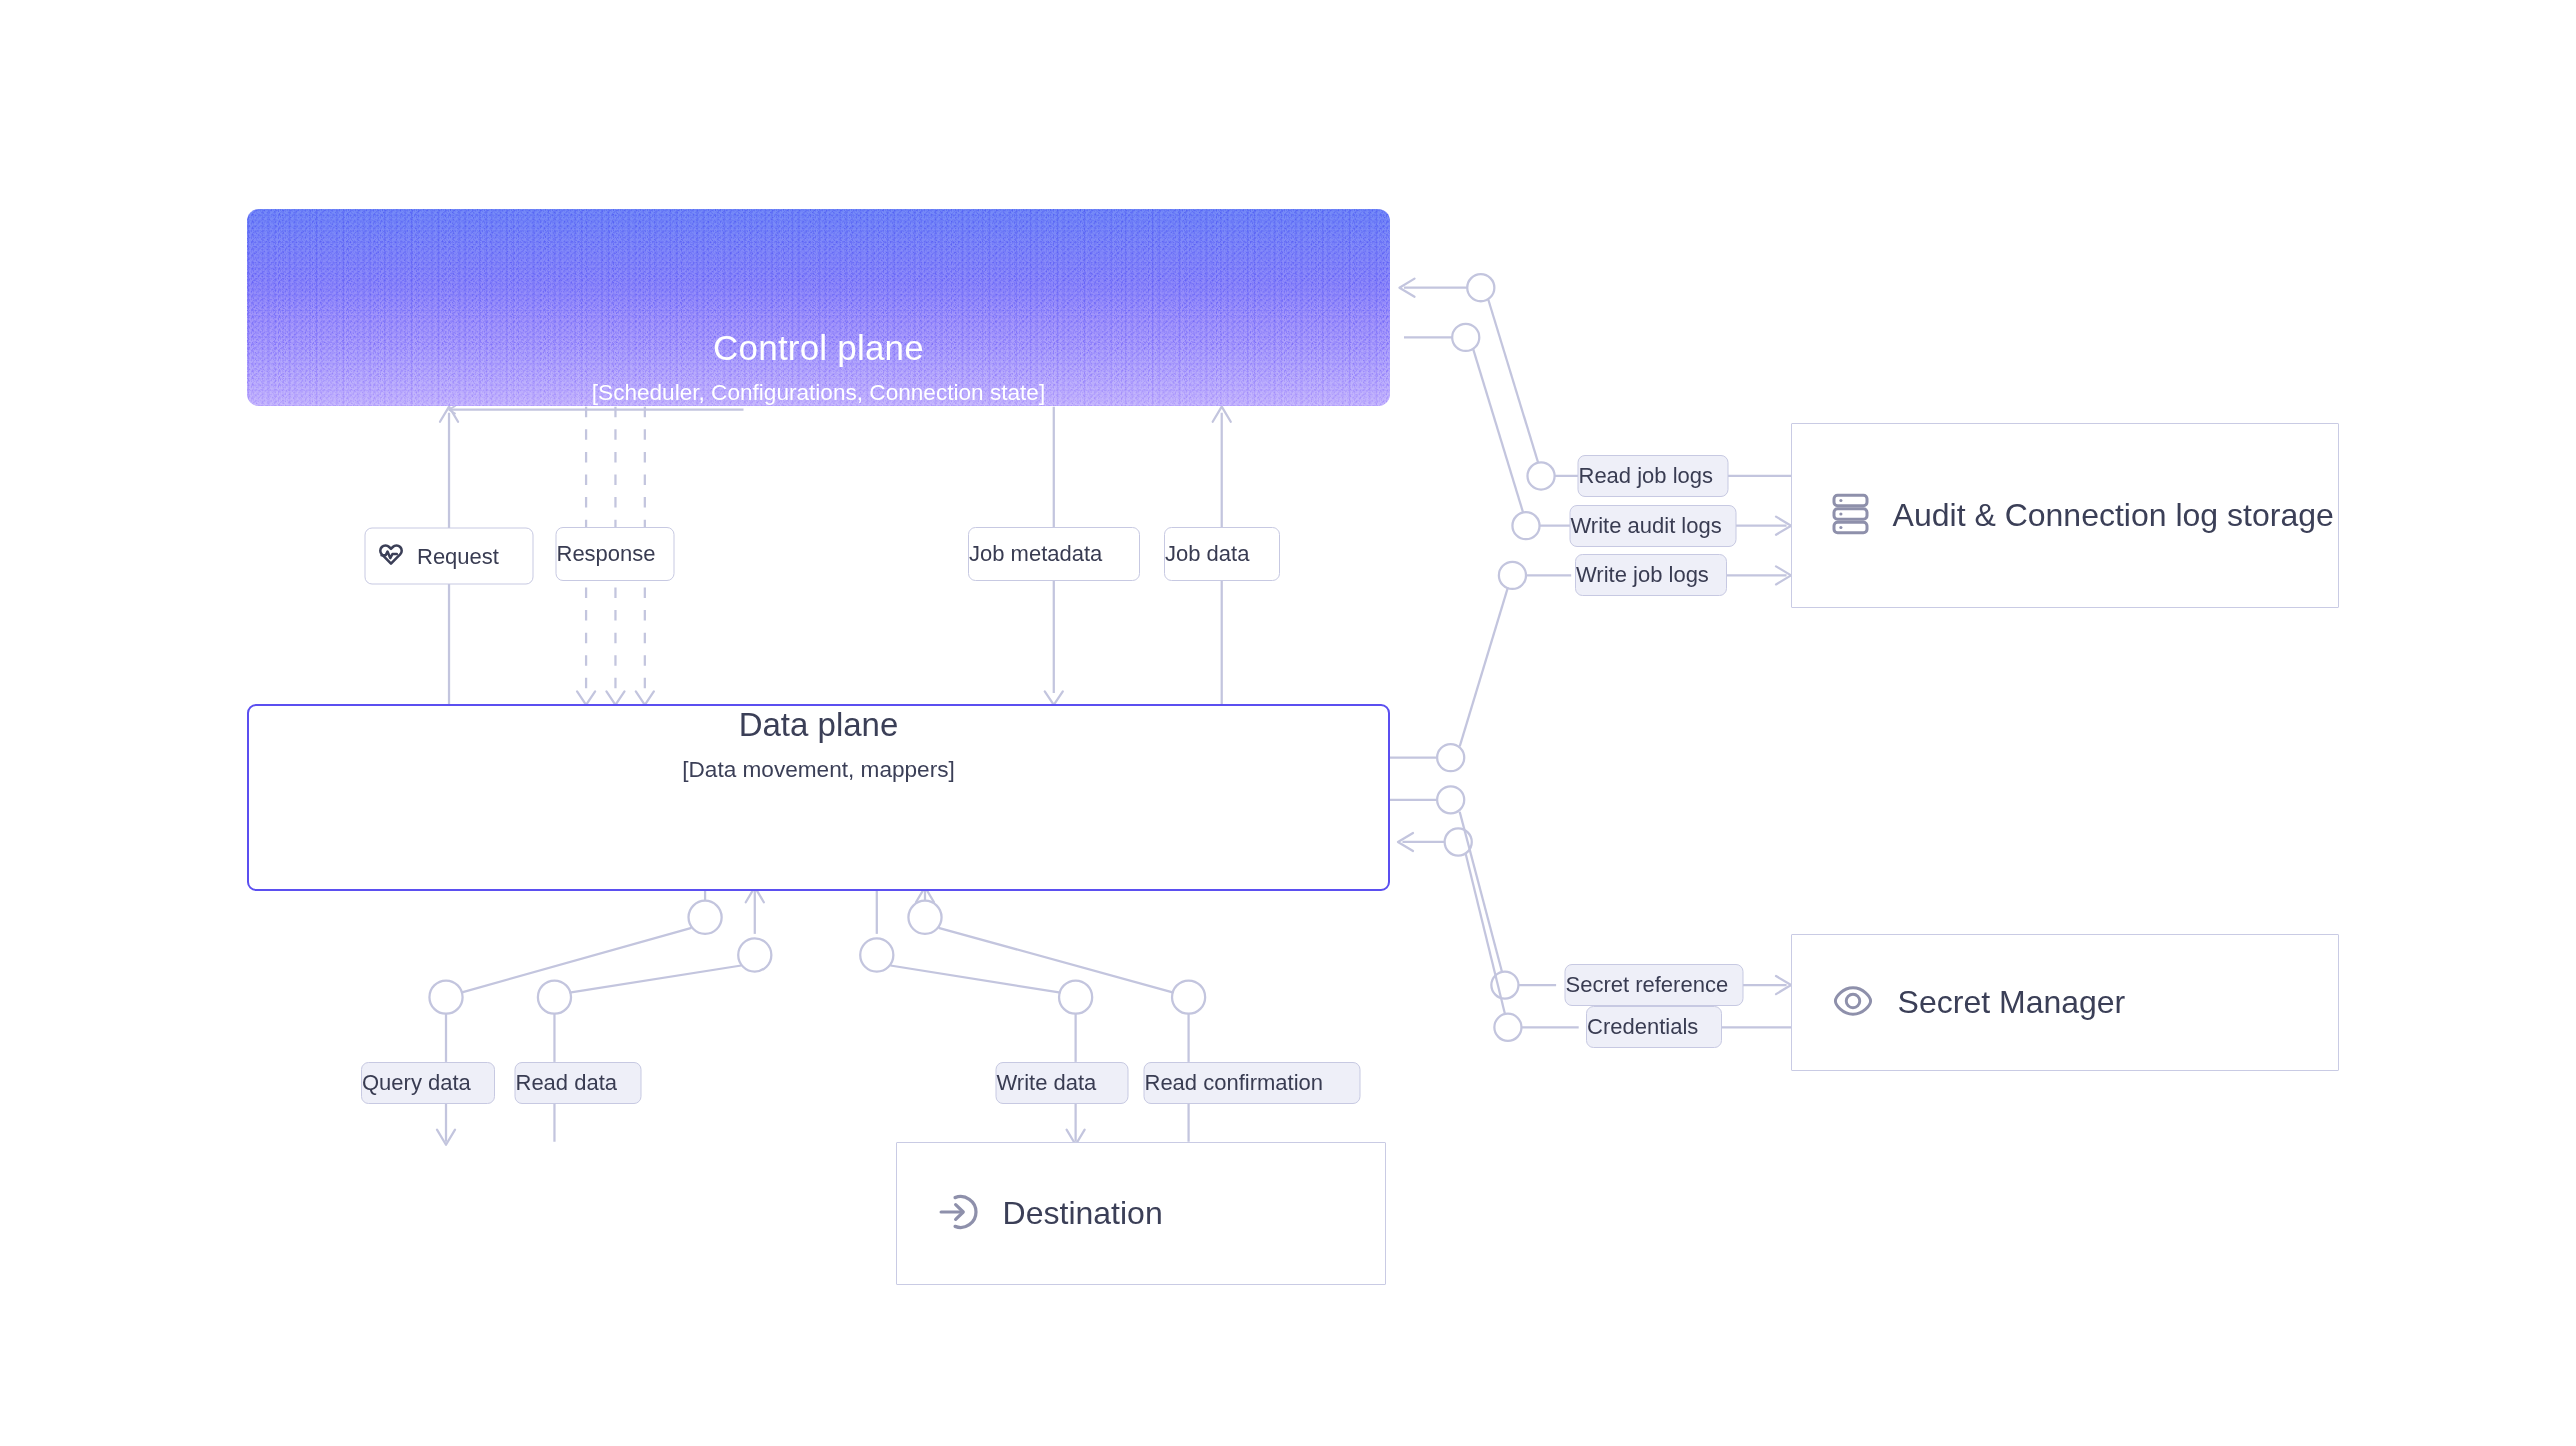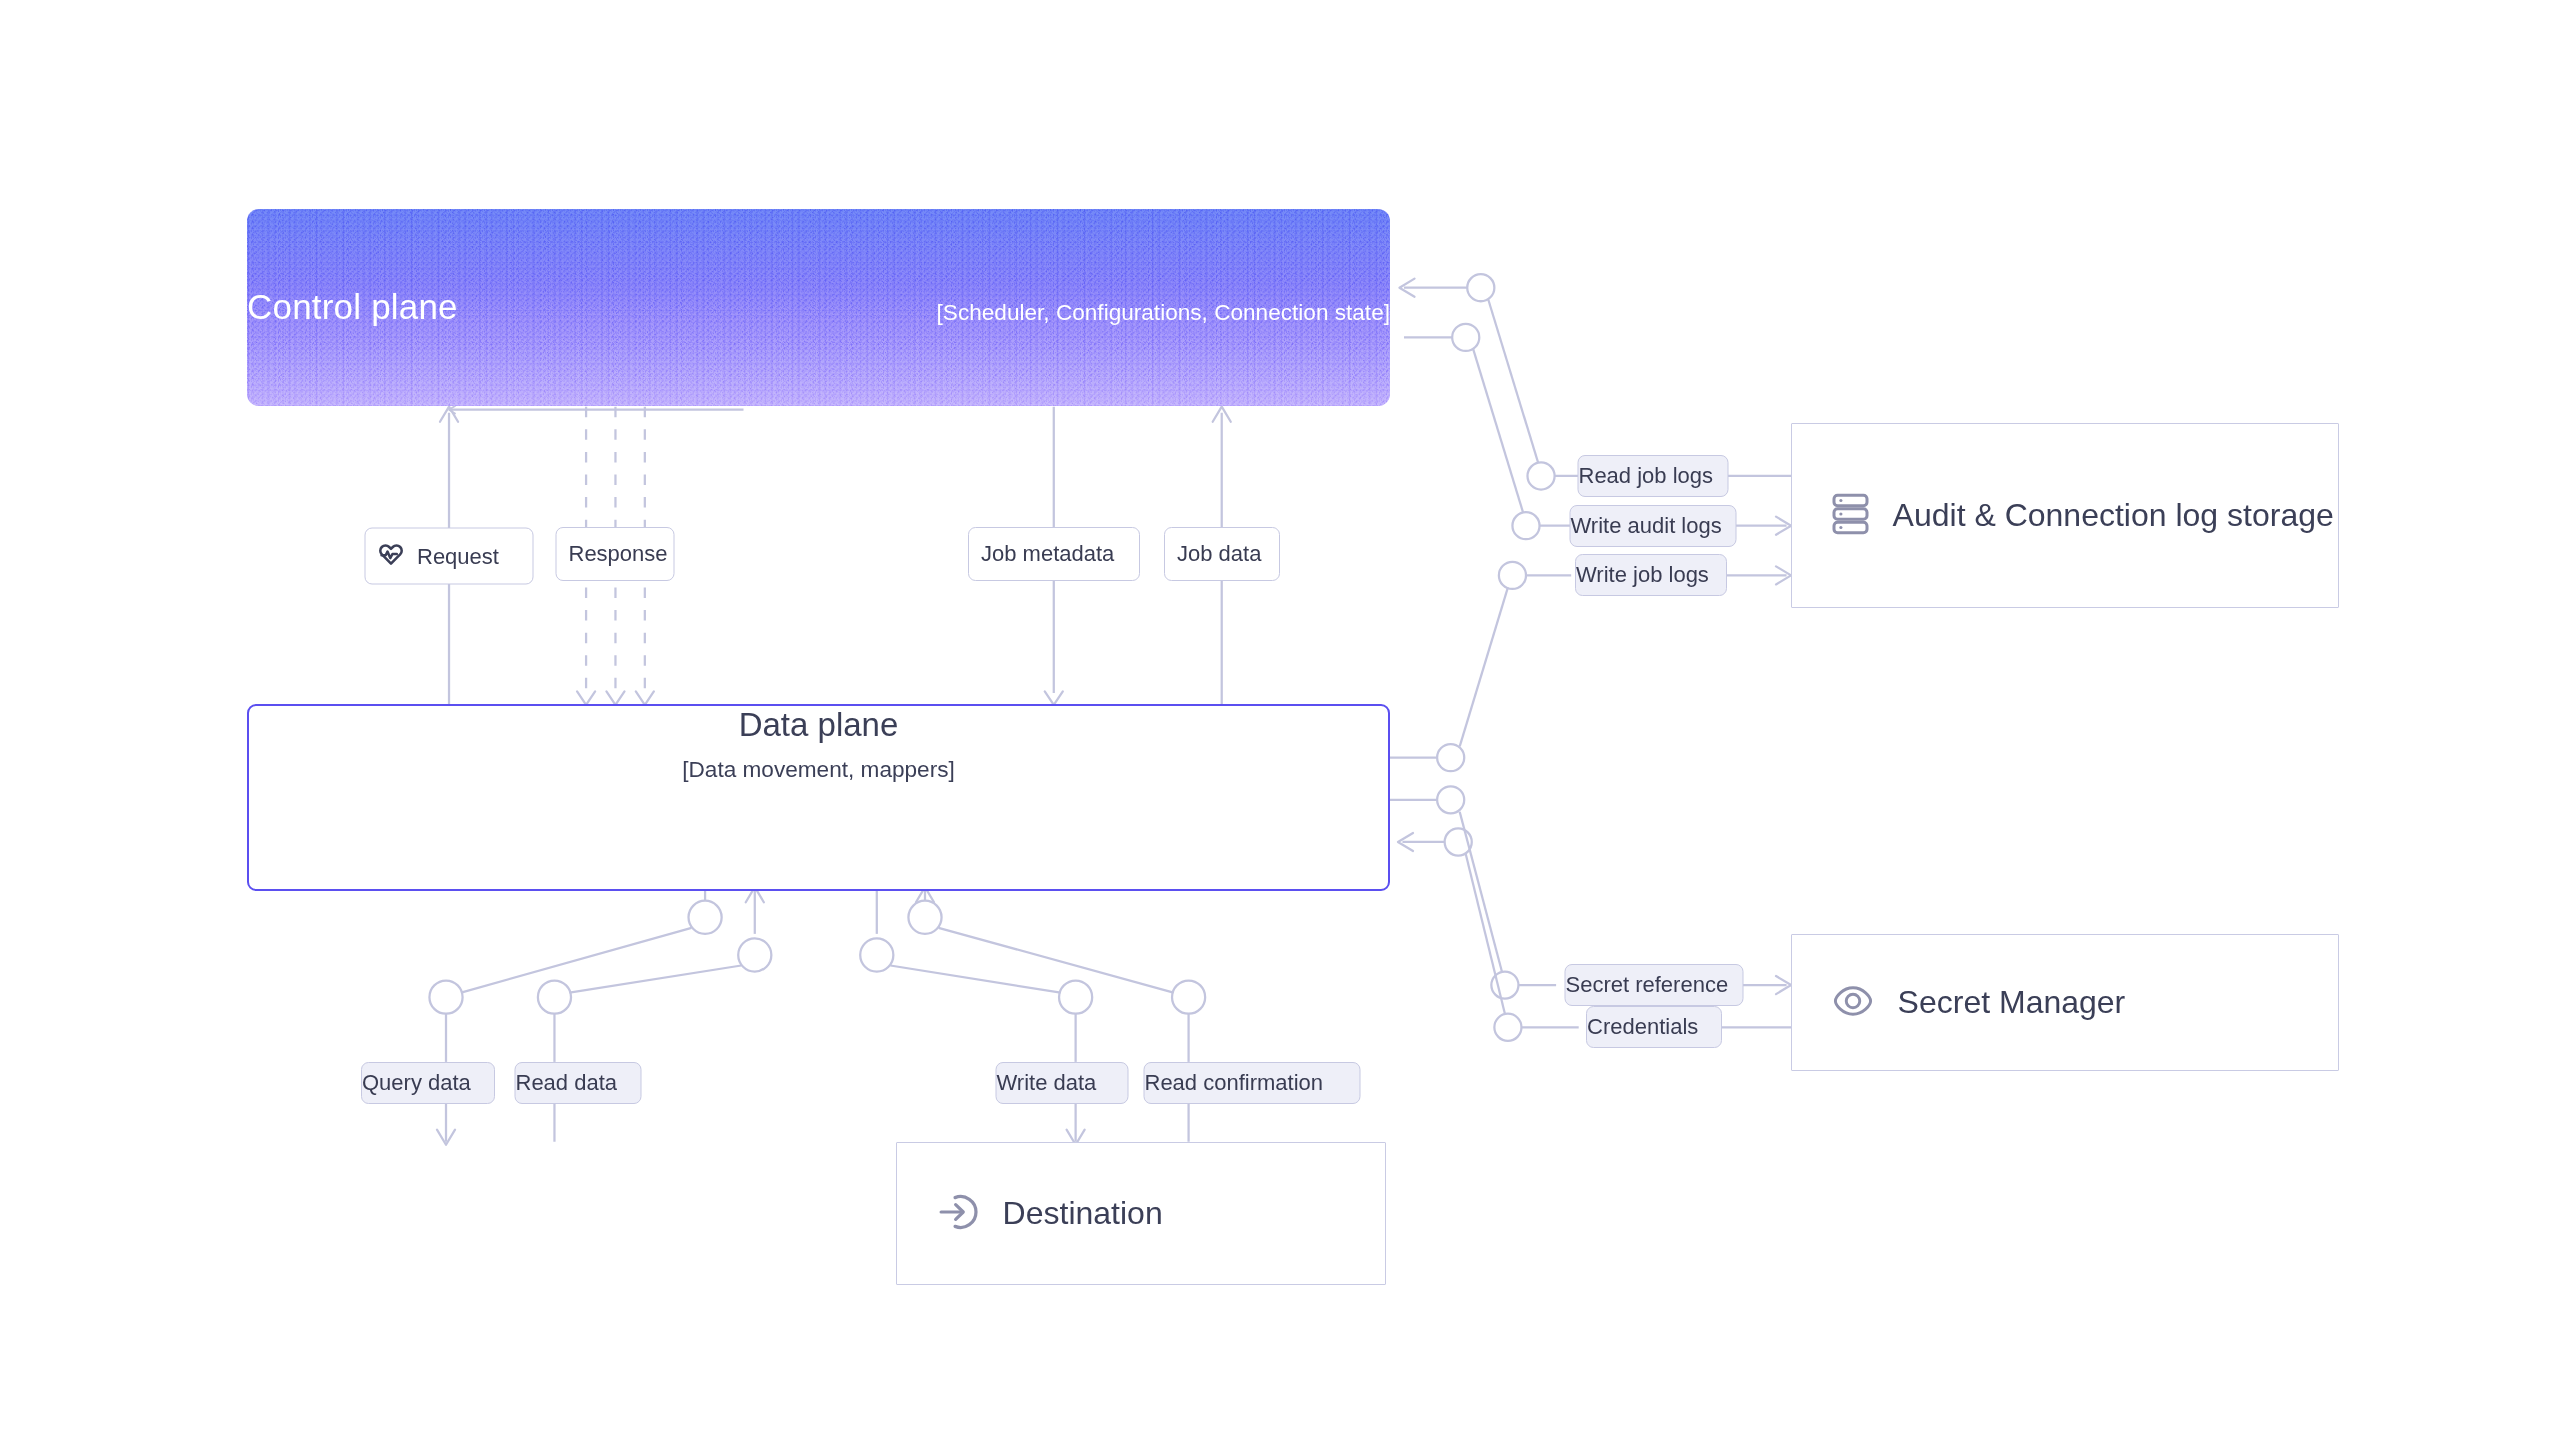--- a/index.html
+++ b/index.html
@@ -36,23 +36,23 @@
     box-sizing: border-box;
   }
 
   .control-plane {
     border-radius: 12px;
     background:
       linear-gradient(180deg, #5a6bf5 0%, #6f6bf8 38%, #8b7cfb 70%, #b19cfd 100%);
     position: relative;
     overflow: hidden;
     display: flex;
-    flex-direction: row;
+    flex-direction: column;
     align-items: center;
-    justify-content: space-between;
+    justify-content: flex-end;
   }
   .control-plane::after {
     content: "";
     position: absolute;
     inset: 0;
     border-radius: 12px;
     opacity: .30;
     mix-blend-mode: overlay;
     background-image:
       repeating-conic-gradient(from 0deg at 13% 27%, #ffffff 0deg 2deg, #00000000 2deg 6deg),
@@ -135,21 +135,20 @@
     transform: translate(-50%, -50%);
     line-height: 1;
   }
   .elabel.filled {
     background: #eeeff8;
     border: 1.5px solid #c7c9e2;
   }
   .elabel.hollow {
     background: #ffffff;
     border: 1.5px solid #c7c9e2;
-    padding-left: 12px;
   }
   .elabel.with-icon {
     padding-left: 10.5px;
   }
   .elabel .lbl-icon {
     margin-right: 12px;
     display: block;
     flex: 0 0 auto;
   }
 </style>

